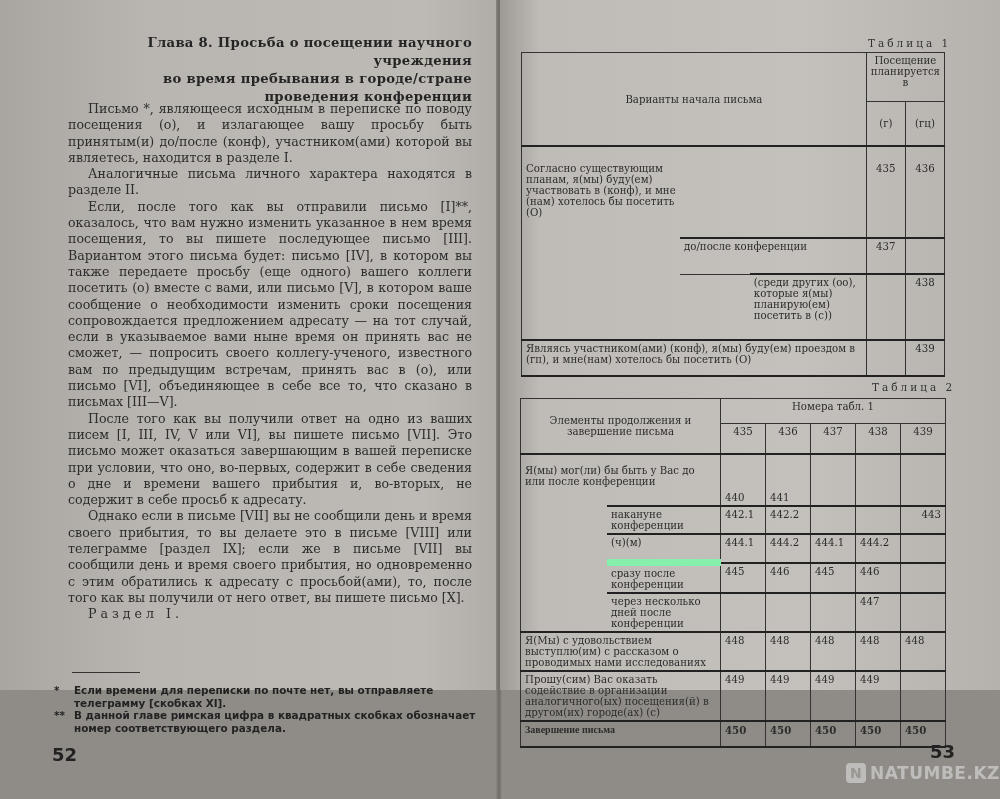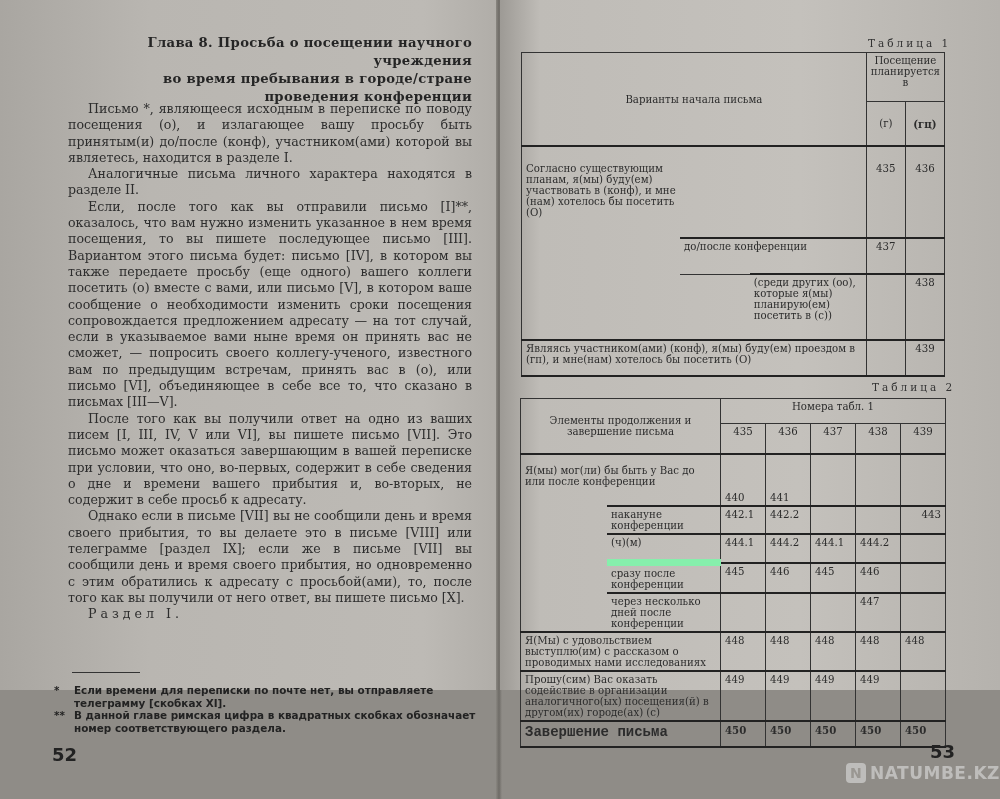--- a/index.html
+++ b/index.html
@@ -99,21 +99,21 @@
 <div class="table-label" style="left:868px; top:37px;">Таблица 1</div>
 
 <table class="t1">
   <tbody>
       <tr>
     <td colspan="3" rowspan="2" class="hdr-main" style="height:88px;">Варианты начала письма</td>
     <td colspan="2" style="text-align:center; height:44px;">Посещение планируется в</td>
   </tr>
   <tr>
     <td class="num" style="vertical-align:middle;">(г)</td>
-    <td class="num" style="vertical-align:middle;font-weight:bold;">(гц)</td>
+    <td class="num" style="vertical-align:middle;">(гц)</td>
   </tr>
   <tr class="thick-top">
     <td colspan="3" style="height:72px; padding-top:16px; border-bottom:none;">
       <div style="width:160px;">Согласно существующим планам, я(мы) буду(ем) участвовать в (конф), и мне (нам) хотелось бы посетить (О)</div>
     </td>
     <td class="num" style="padding-top:16px;">435</td>
     <td class="num" style="padding-top:16px;">436</td>
   </tr>
   <tr>
     <td style="width:150px; border-top:none; border-bottom:none; border-right:none;"></td>
@@ -201,21 +201,21 @@
   </tr>
   <tr class="thick-top">
     <td colspan="2" style="height:42px;">Прошу(сим) Вас оказать содействие в организации аналогичного(ых) посещения(й) в другом(их) городе(ах) (с)</td>
     <td class="num">449</td>
     <td class="num">449</td>
     <td class="num">449</td>
     <td class="num">449</td>
     <td class="num"></td>
   </tr>
   <tr class="thick-top">
-    <td colspan="2" class="bold" style="height:20px; border-bottom:2px solid #222; font-family:Liberation Mono, monospace; font-size:14px;">Завершение письма</td>
+    <td colspan="2" class="bold" style="height:20px; border-bottom:2px solid #222; font-family:Liberation Serif, serif; font-size:10px;">Завершение письма</td>
     <td class="num bold" style="border-bottom:2px solid #222;">450</td>
     <td class="num bold" style="border-bottom:2px solid #222;">450</td>
     <td class="num bold" style="border-bottom:2px solid #222;">450</td>
     <td class="num bold" style="border-bottom:2px solid #222;">450</td>
     <td class="num bold" style="border-bottom:2px solid #222;">450</td>
   </tr>
 </tbody>
   </table>
 
 <div class="page-num" style="left:930px; top:741px;">53</div>

